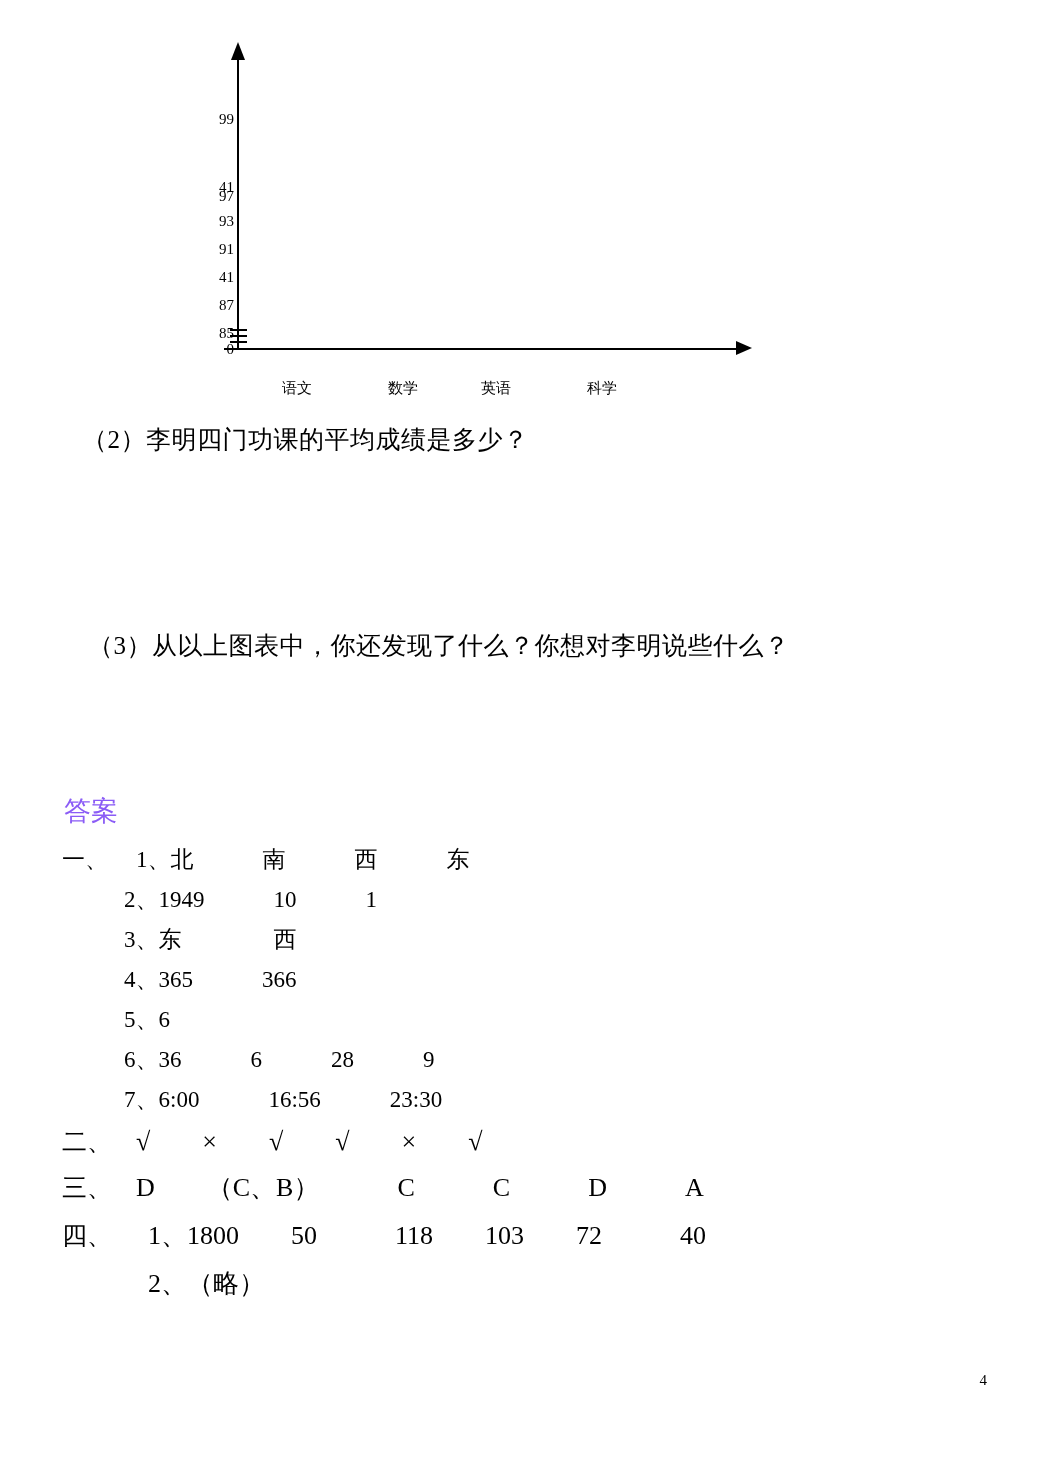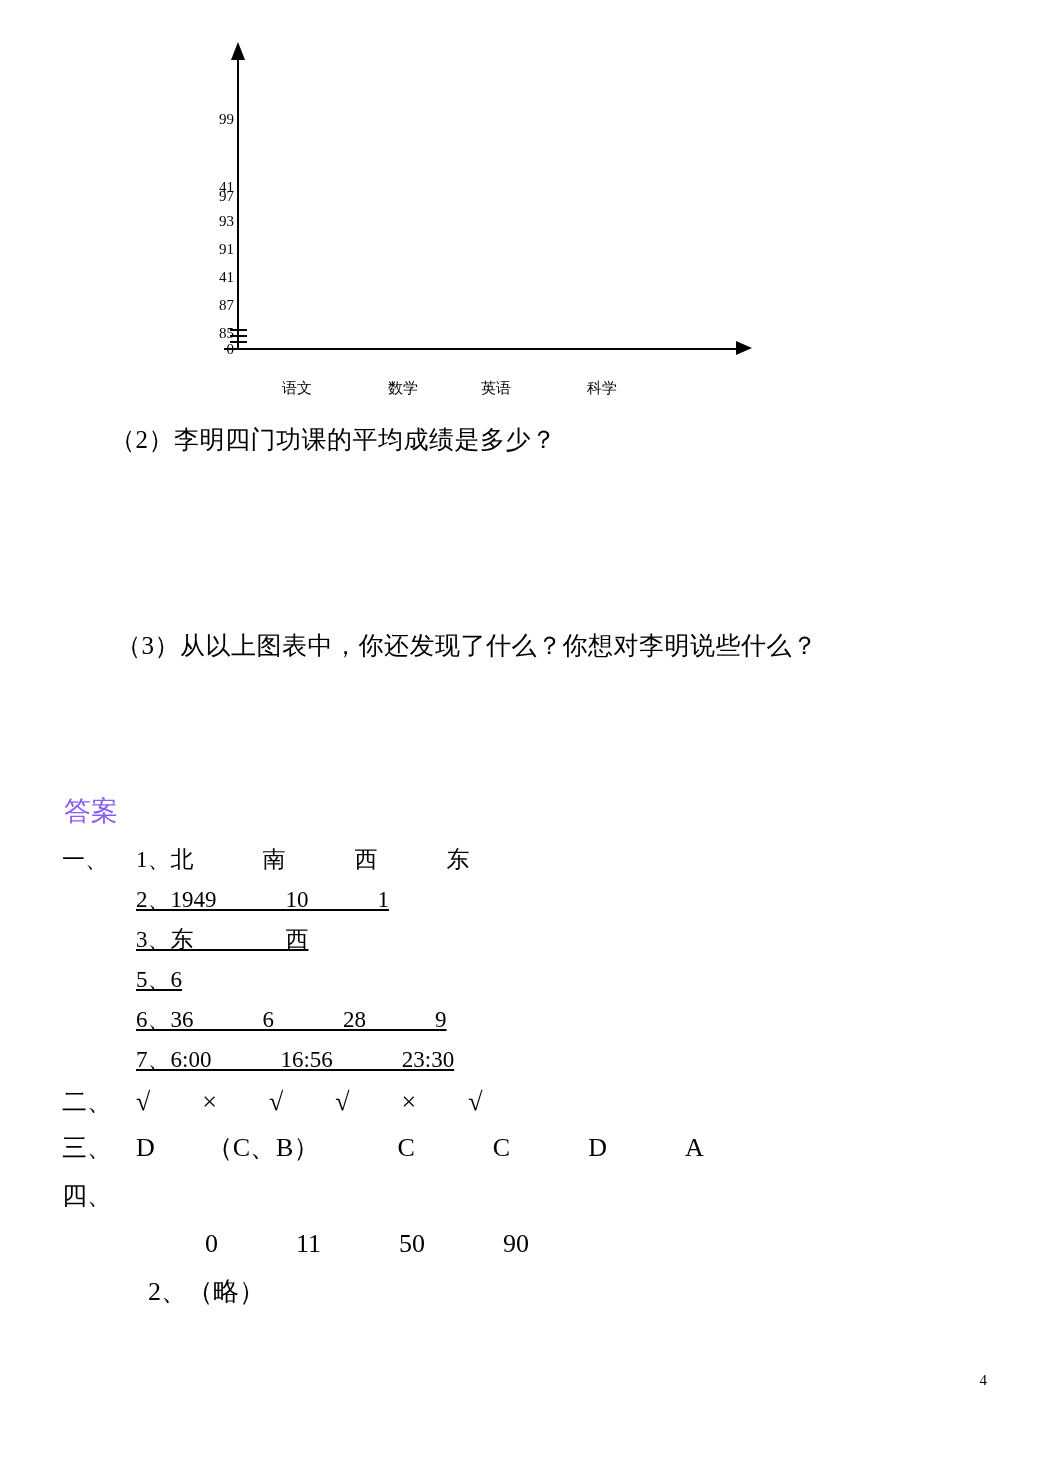--- a/index.html
+++ b/index.html
@@ -114,21 +114,20 @@
   }
 
   
   .question {
     position: absolute;
     font-size: 25px;
     line-height: 32px;
     letter-spacing: 0.5px;
     white-space: nowrap;
     font-family: "Liberation Serif", "DejaVu Serif", serif;
-    margin-left: 28px;
   }
   #q2 { left: 82px; top: 424px; }
   #q3 { left: 88px; top: 630px; }
 
   
   .answers-title {
     position: absolute;
     left: 64px;
     top: 795px;
     font-size: 27px;
@@ -156,21 +155,21 @@
     top: 0;
     font-size: 23px;
   }
   .ans-content {
     position: absolute;
     left: 136px;
     top: 0;
     font-size: 23px;
     white-space: pre;
   }
-  .ans-content.indent-sub { left: 136px; text-decoration: underline; }
+  .ans-content.indent-sub { left: 124px; }
   .ans-content.indent-deep { left: 205px; }
   .ans-content.indent-four { left: 148px; }
   .row-h40 { height: 40px; line-height: 40px; }
   .row-h44 { height: 44px; line-height: 44px; }
   .row-h48 { height: 48px; line-height: 48px; }
 
   .ans-marker.big { font-size: 25px; }
   .ans-content.big { font-size: 26px; }
 
   
@@ -231,20 +230,23 @@
     <span class="ans-marker">一、</span>
     <span class="ans-content">1、北　　　南　　　西　　　东</span>
   </div>
   <div class="ans-row row-h40">
     <span class="ans-content indent-sub">2、1949　　　10　　　1</span>
   </div>
   <div class="ans-row row-h40">
     <span class="ans-content indent-sub">3、东　　　　西</span>
   </div>
   <div class="ans-row row-h40">
+    <span class="ans-content indent-sub">4、365　　　366</span>
+  </div>
+  <div class="ans-row row-h40">
     <span class="ans-content indent-sub">5、6</span>
   </div>
   <div class="ans-row row-h40">
     <span class="ans-content indent-sub">6、36　　　6　　　28　　　9</span>
   </div>
   <div class="ans-row row-h40">
     <span class="ans-content indent-sub">7、6:00　　　16:56　　　23:30</span>
   </div>
 
   <div class="ans-row row-h44">
@@ -252,23 +254,21 @@
     <span class="ans-content big">√　　×　　√　　√　　×　　√</span>
   </div>
 
   <div class="ans-row row-h48">
     <span class="ans-marker big">三、</span>
     <span class="ans-content big">D　　（C、B）　　　C　　　C　　　D　　　A</span>
   </div>
 
   <div class="ans-row row-h48">
     <span class="ans-marker big">四、</span>
-  </div>
-  <div class="ans-row row-h48">
-    <span class="ans-content big indent-deep">0　　　11　　　50　　　90</span>
+    <span class="ans-content big indent-four">1、1800　　50　　　118　　103　　72　　　40</span>
   </div>
   <div class="ans-row row-h48">
     <span class="ans-content big indent-four">2、（略）</span>
   </div>
 
 </div>
 
 <div class="page-number">4</div>
 
 </body></html>

